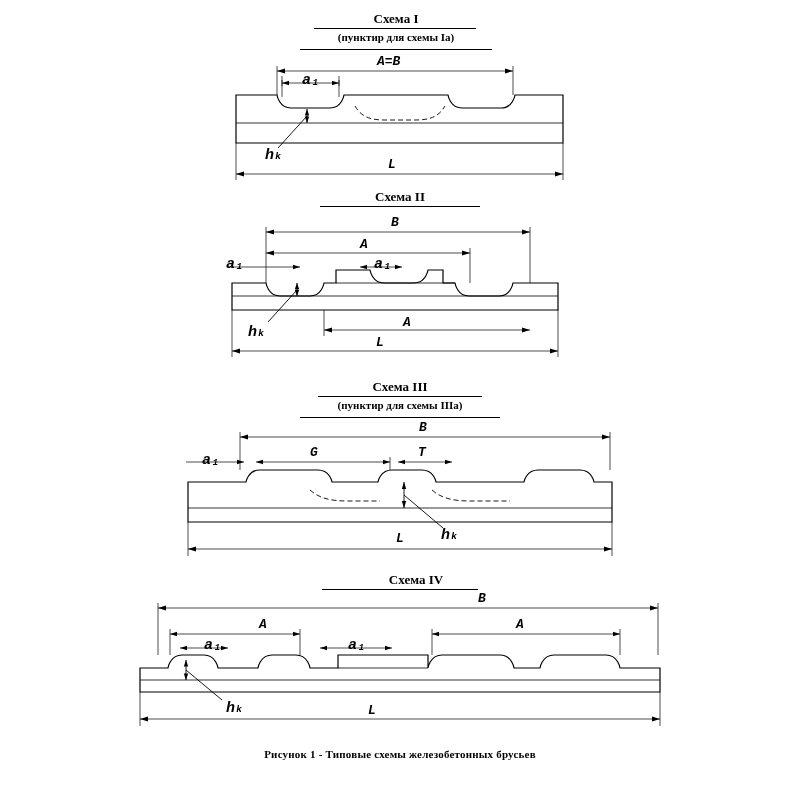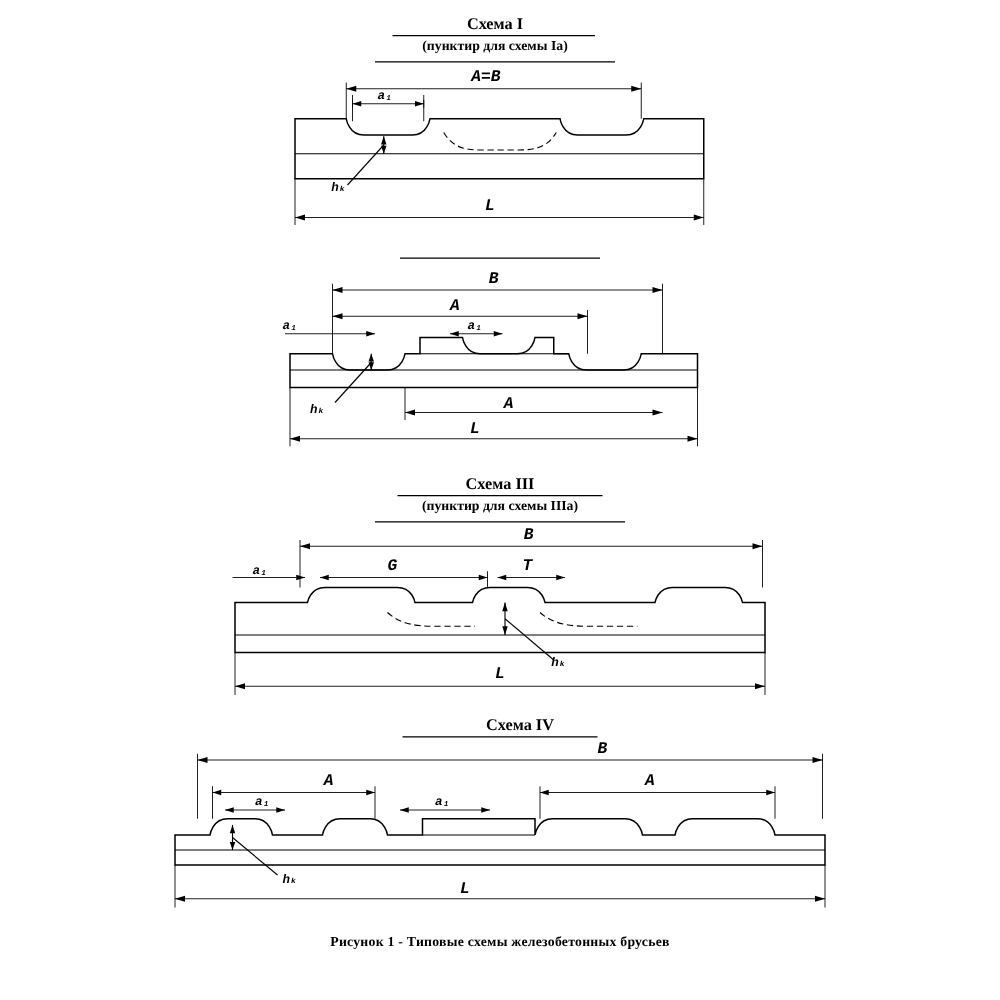--- a/index.html
+++ b/index.html
@@ -51,21 +51,21 @@
     letter-spacing: 0.2px;
   }
   .dimlabel {
     position: absolute;
     font-style: italic;
     font-weight: bold;
     font-family: Liberation Mono, monospace;
     white-space: nowrap;
   }
   .dim-big { font-size: 13px; }
-  .dim-small { font-size: 10px; }
+  .dim-small { font-size: 15px; }
   svg.layer {
     position: absolute;
     left: 0;
     top: 0;
     width: 800px;
     height: 800px;
   }
   svg .beam {
     fill: #ffffff;
     stroke: #000000;
@@ -338,20 +338,21 @@
   <div class="scheme-title" style="left:316px; top:11px; width:160px;">Схема  I</div>
   <div class="title-rule" style="left:314px; top:28px; width:162px;"></div>
   <div class="scheme-sub" style="left:300px; top:31px; width:192px;">(пунктир  для схемы Ia)</div>
   <div class="title-rule" style="left:300px; top:49px; width:192px;"></div>
 
   <div class="dimlabel dim-small" style="left:302px; top:72px;">a₁</div>
   <div class="dimlabel dim-big" style="left:377px; top:54px;">A=B</div>
   <div class="dimlabel dim-small" style="left:265px; top:145px;">hₖ</div>
   <div class="dimlabel dim-big" style="left:388px; top:157px;">L</div>
 
+  <div class="scheme-title" style="left:320px; top:189px; width:160px;">Схема  II</div>
   <div class="title-rule" style="left:320px; top:206px; width:160px;"></div>
 
   <div class="dimlabel dim-big" style="left:391px; top:215px;">B</div>
   <div class="dimlabel dim-big" style="left:360px; top:237px;">A</div>
   <div class="dimlabel dim-small" style="left:226px; top:256px;">a₁</div>
   <div class="dimlabel dim-small" style="left:374px; top:256px;">a₁</div>
   <div class="dimlabel dim-small" style="left:248px; top:322px;">hₖ</div>
   <div class="dimlabel dim-big" style="left:403px; top:315px;">A</div>
   <div class="dimlabel dim-big" style="left:376px; top:335px;">L</div>
 

